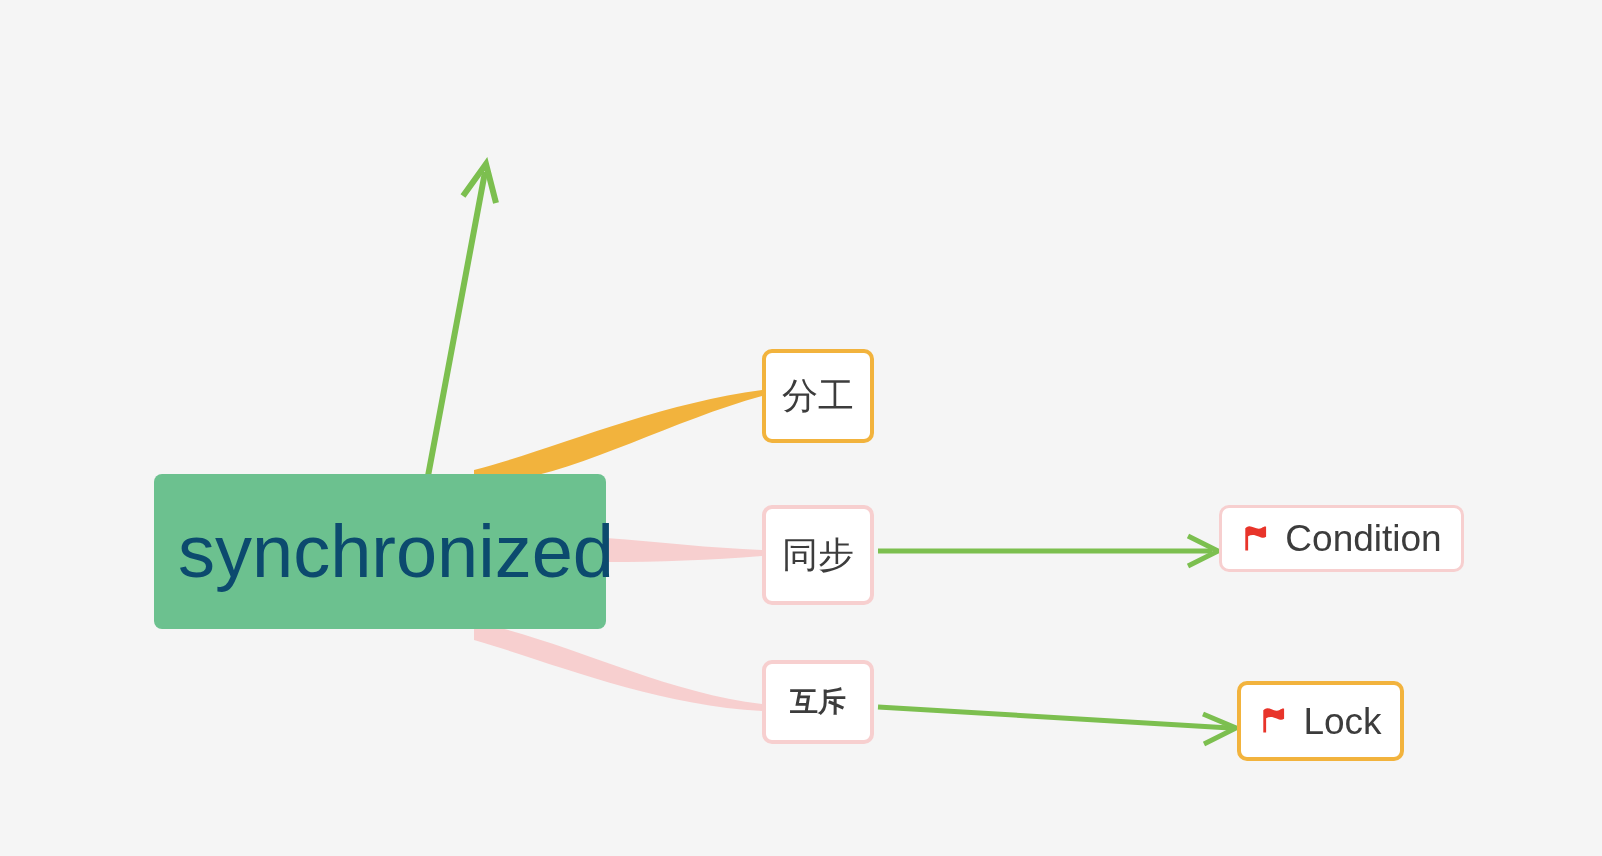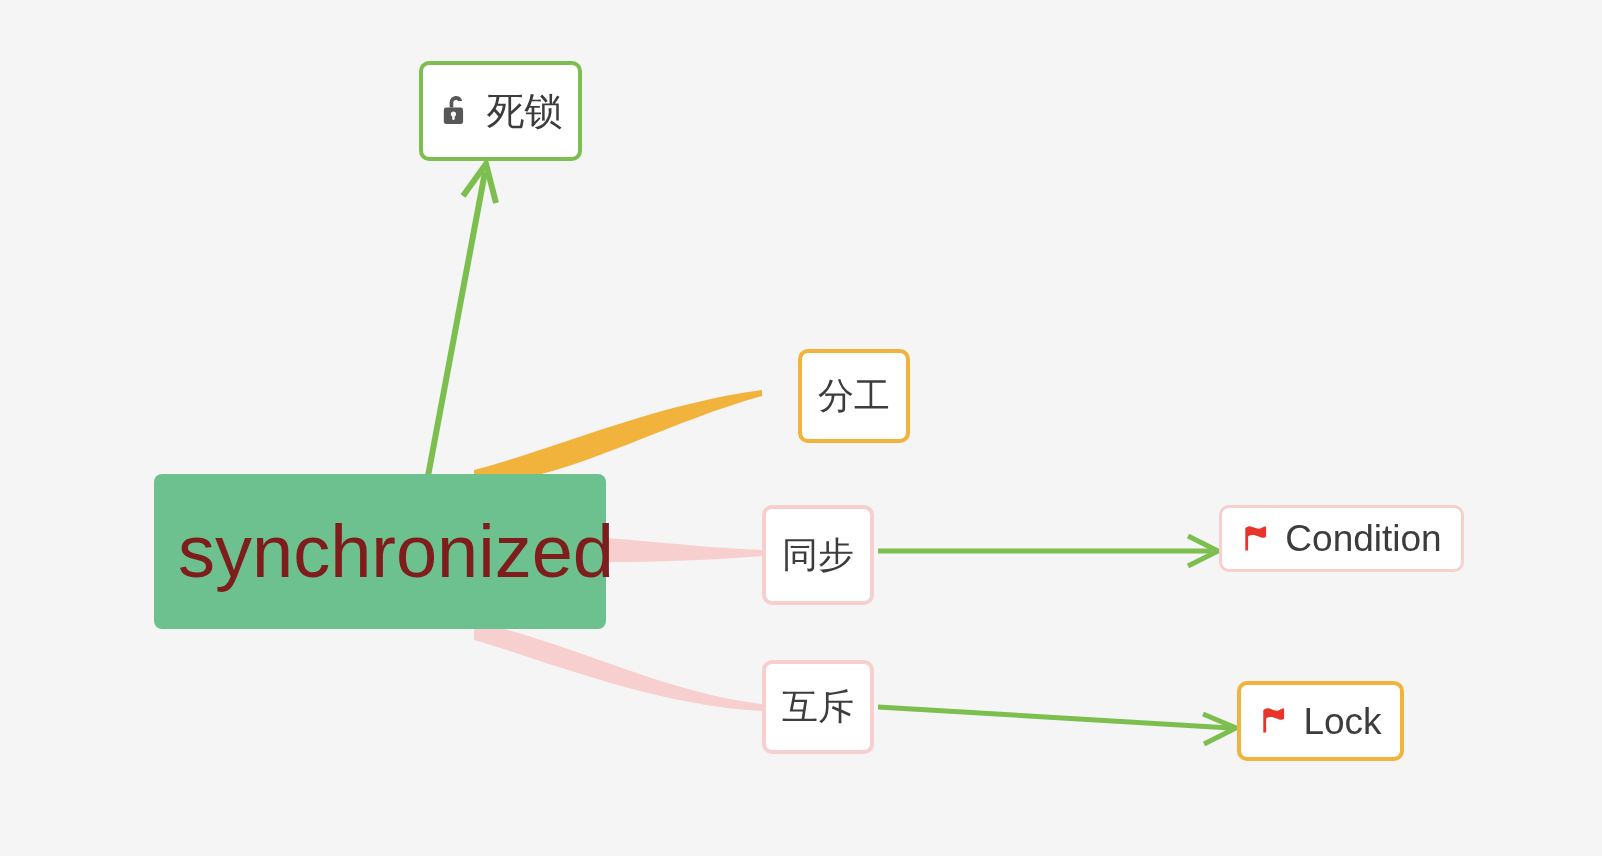--- a/index.html
+++ b/index.html
@@ -35,21 +35,21 @@
     background: #ffffff;
     color: #3c3c3c;
     white-space: nowrap;
   }
 
   
   .node-root {
     background: #6cc18f;
     border: none;
     border-radius: 8px;
-    color: #7f1d1d;
+    color: #0c4a6e;
     left: 154px;
     top: 474px;
     width: 452px;
     height: 155px;
     font-size: 74px;
     font-weight: 400;
     letter-spacing: 0px;
     justify-content: flex-start;
     padding-left: 24px;
   }
@@ -66,39 +66,39 @@
     gap: 14px;
   }
   .node-fengong {
     left: 762px;
     top: 349px;
     width: 112px;
     height: 94px;
     border: 4px solid #f2b33d;
     border-radius: 10px;
     font-size: 36px;
-    margin-left: 36px;
   }
   .node-tongbu {
     left: 762px;
     top: 505px;
     width: 112px;
     height: 100px;
     border: 4px solid #f7cfcf;
     border-radius: 10px;
     font-size: 36px;
   }
   .node-huchi {
     left: 762px;
     top: 660px;
     width: 112px;
-    height: 94px;
+    height: 84px;
     border: 4px solid #f7cfcf;
     border-radius: 10px;
-    font-size: 36px;
+    font-size: 28px;
+    font-weight: bold;
   }
   .node-condition {
     left: 1219px;
     top: 505px;
     width: 245px;
     height: 67px;
     border: 3px solid #f7cfcf;
     border-radius: 10px;
     font-size: 37px;
     gap: 14px;
@@ -161,31 +161,20 @@
     <g>
       <line x1="878" y1="707" x2="1230" y2="728" stroke="#7cbf4f" stroke-width="5" stroke-linecap="butt"></line>
       <path d="M 1203 714 L 1236 728 L 1204 744" fill="none" stroke="#7cbf4f" stroke-width="5" stroke-linecap="butt" stroke-linejoin="miter"></path>
     </g>
   </svg>
 
   <div class="node node-root">
     <span class="node-label">synchronized</span>
   </div>
 
-  <div class="node node-deadlock">
-    <span class="icon">
-      <svg width="34" height="38" viewBox="0 0 24 26" xmlns="http://www.w3.org/2000/svg">
-        <path d="M7.5 10.5 V6.8 a4.5 4.5 0 0 1 8.9 -0.9 h-3.0 a1.8 1.8 0 0 0 -3.3 0.9 V10.5 Z" fill="#575757"></path>
-        <rect x="3.4" y="10.6" width="13.6" height="11.6" rx="1.7" fill="#575757"></rect>
-        <circle cx="10.2" cy="15.2" r="1.85" fill="#f7f7f7"></circle>
-        <rect x="9.3" y="15.2" width="1.8" height="4.1" rx="0.9" fill="#f7f7f7"></rect>
-      </svg>
-    </span>
-    <span class="node-label">死锁</span>
-  </div>
 
   <div class="node node-fengong">
     <span class="node-label">分工</span>
   </div>
 
   <div class="node node-tongbu">
     <span class="node-label">同步</span>
   </div>
 
   <div class="node node-huchi">

